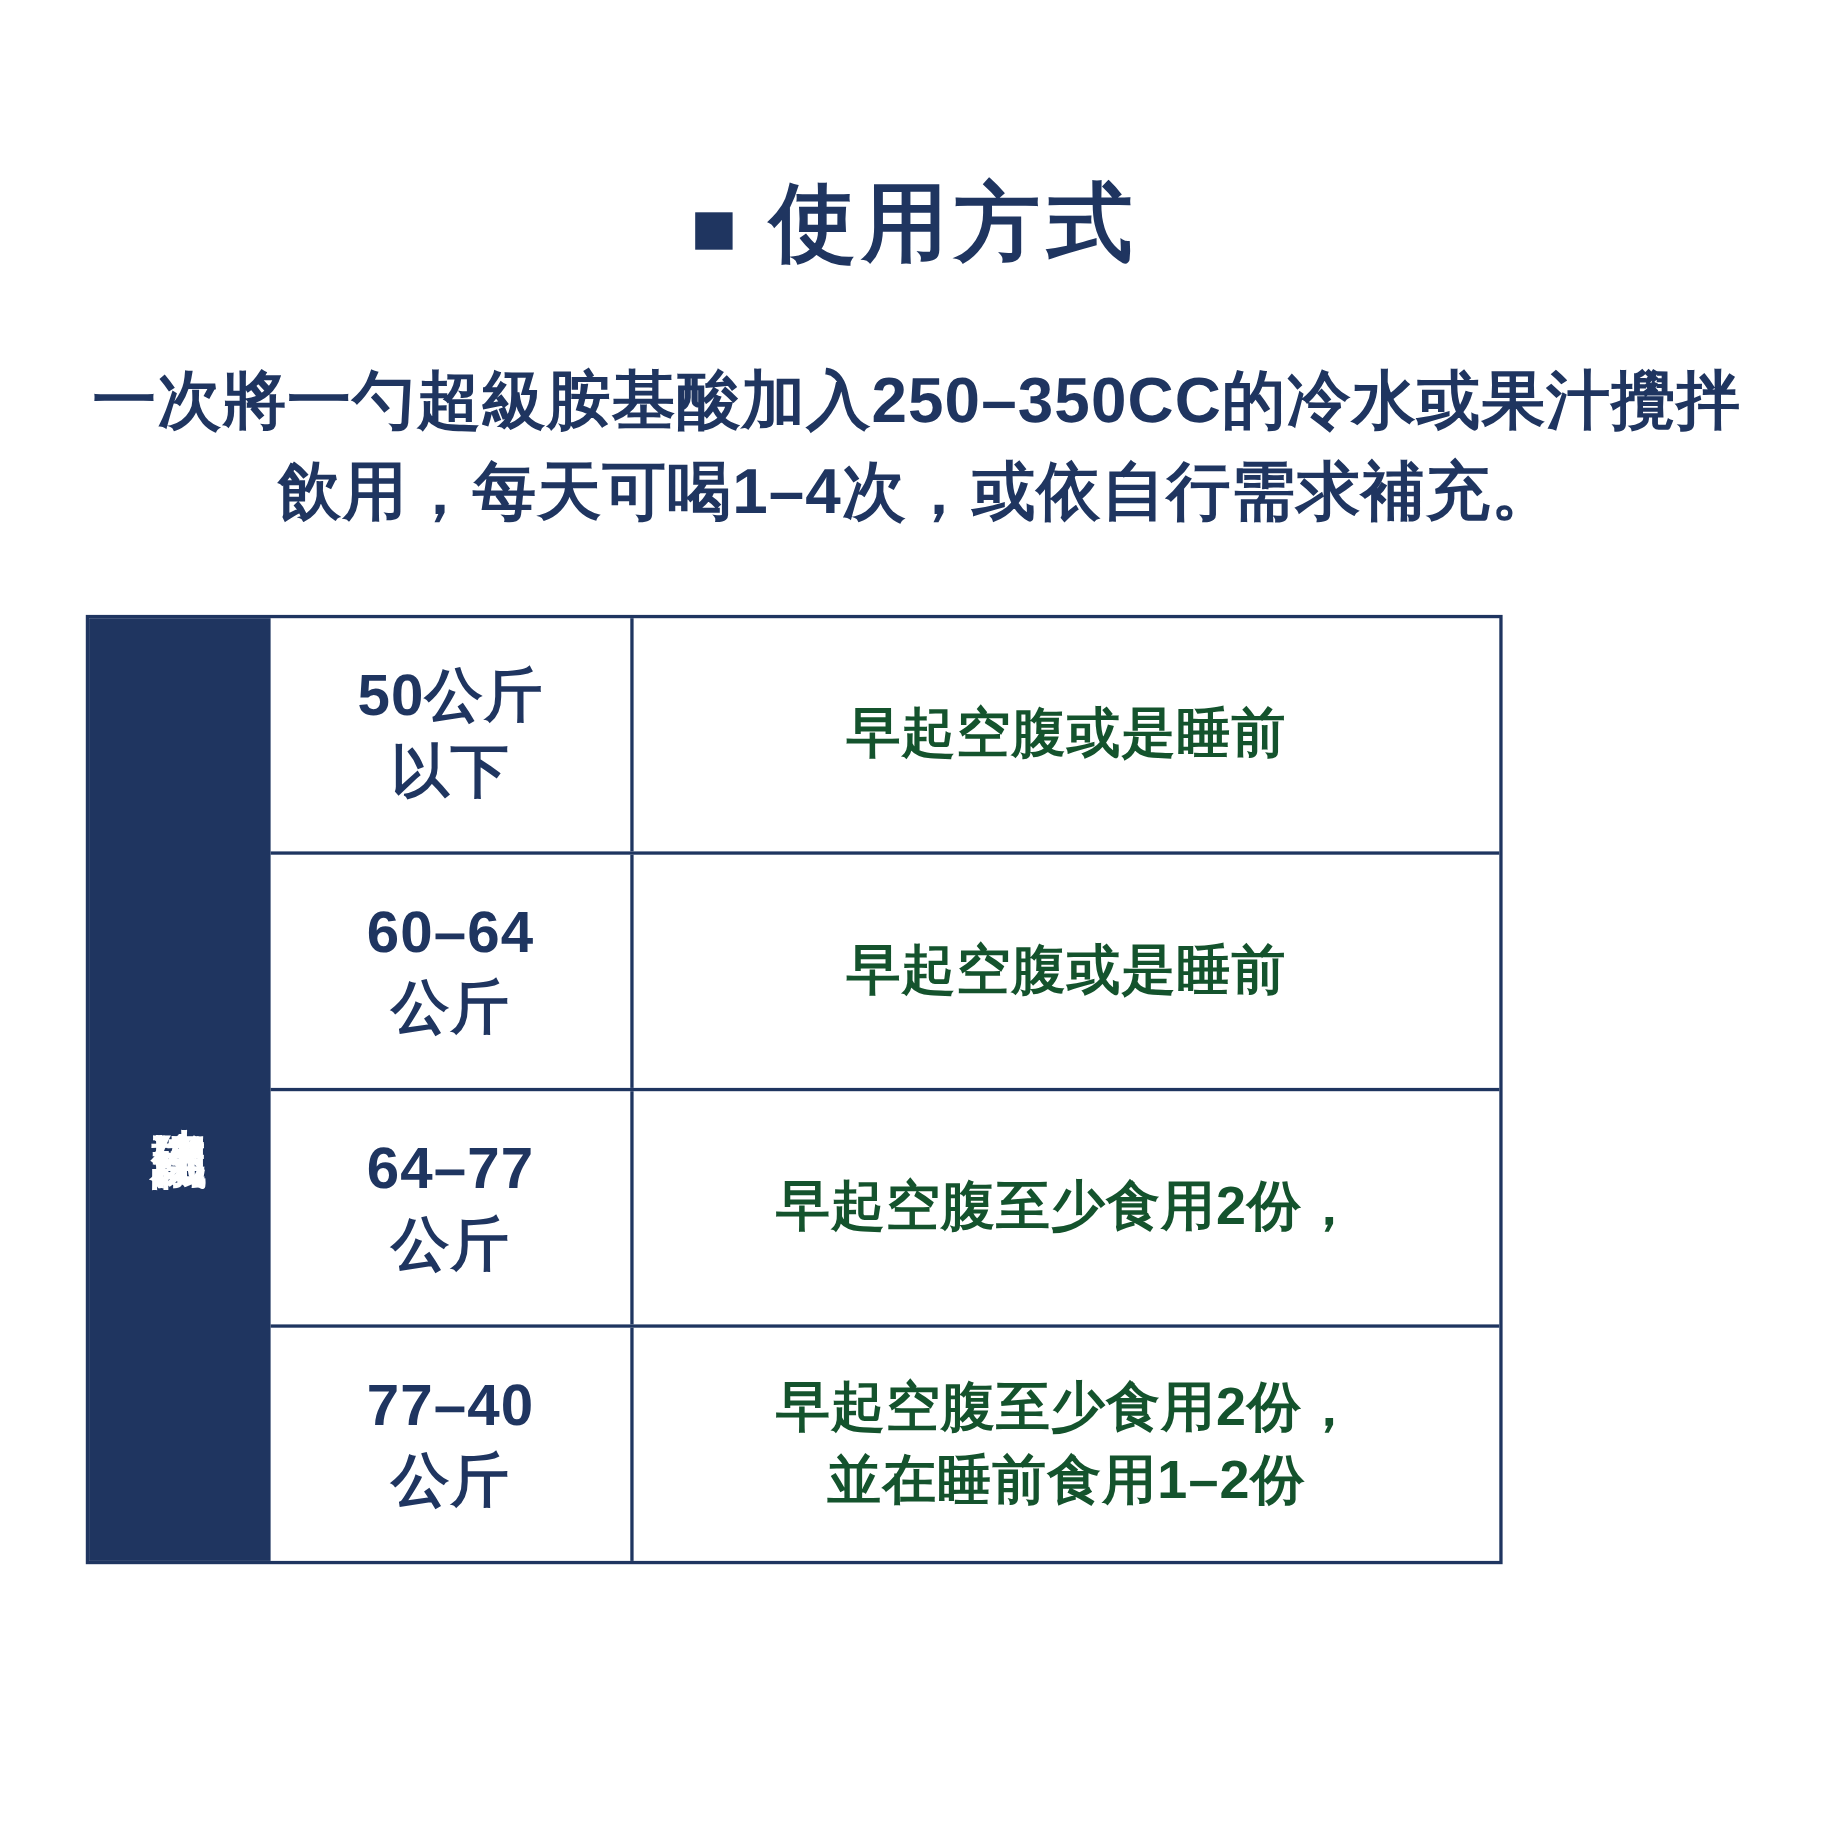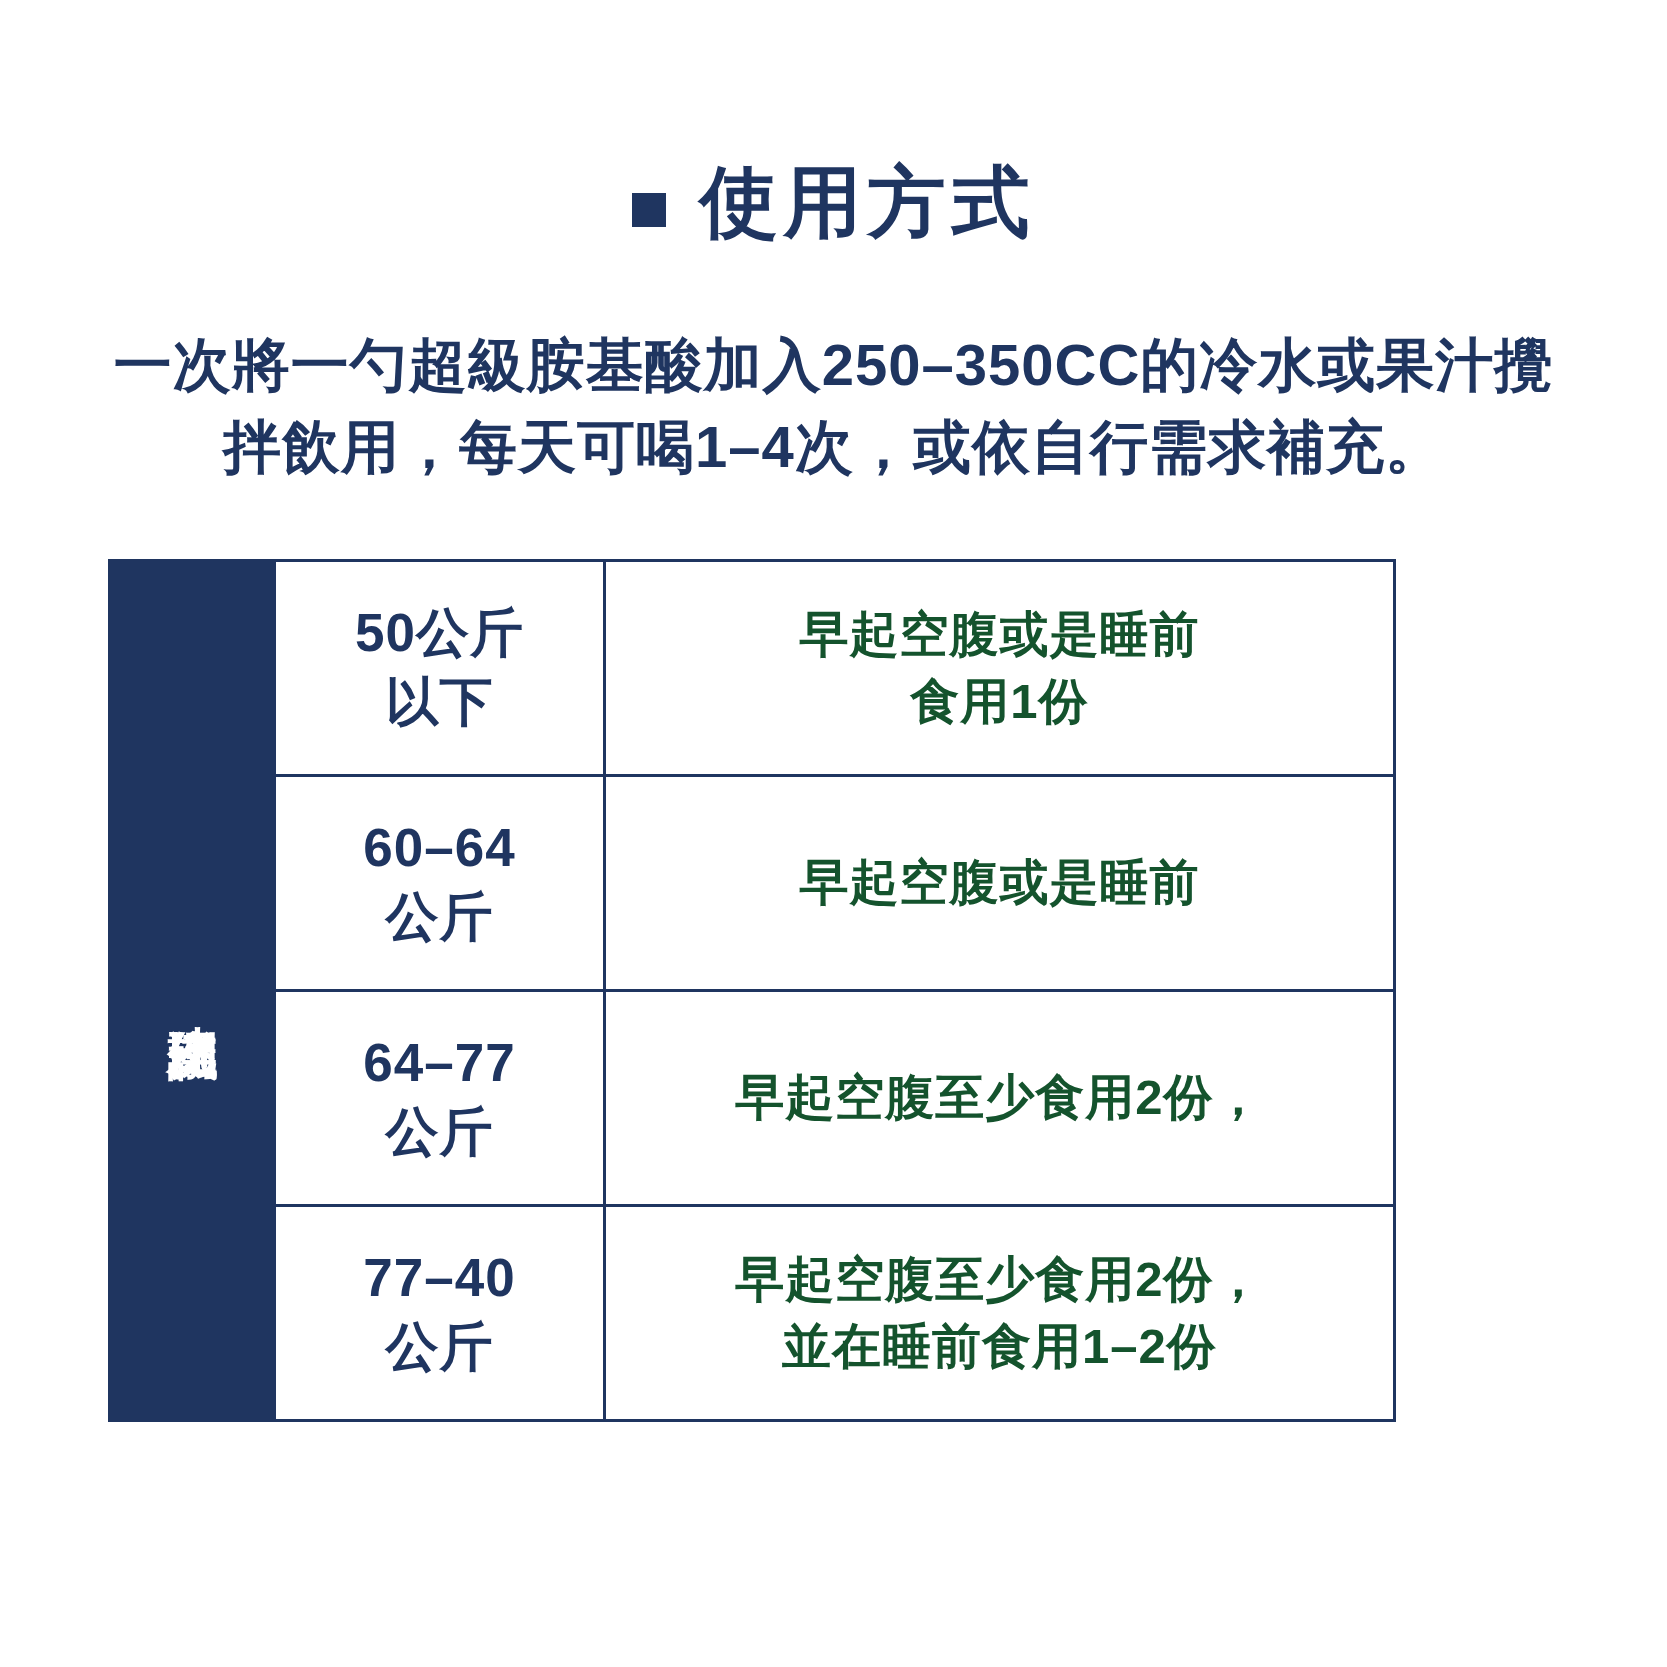--- a/index.html
+++ b/index.html
@@ -12,21 +12,21 @@
     background: #ffffff;
     font-family: "Liberation Sans", "DejaVu Sans", sans-serif;
     color: #1d3557;
     overflow: hidden;
   }
   .page {
     position: relative;
     width: 1667px;
     height: 1667px;
     box-sizing: border-box;
-    padding: 0 112px;
+    padding: 0 82px;
   }
 
   
   .heading-row {
     display: flex;
     align-items: center;
     justify-content: center;
     gap: 34px;
     padding-top: 160px;
   }
@@ -144,21 +144,20 @@
 
     <div class="table-body">
 
       <div class="t-row">
         <div class="t-weight">
           <span class="line">50公斤</span>
           <span class="line">以下</span>
         </div>
         <div class="t-dosage">
           <span class="line">早起空腹或是睡前</span>
-          <span class="line">食用1份</span>
         </div>
       </div>
 
       <div class="t-row">
         <div class="t-weight">
           <span class="line">60–64</span>
           <span class="line">公斤</span>
         </div>
         <div class="t-dosage">
           <span class="line">早起空腹或是睡前</span>

